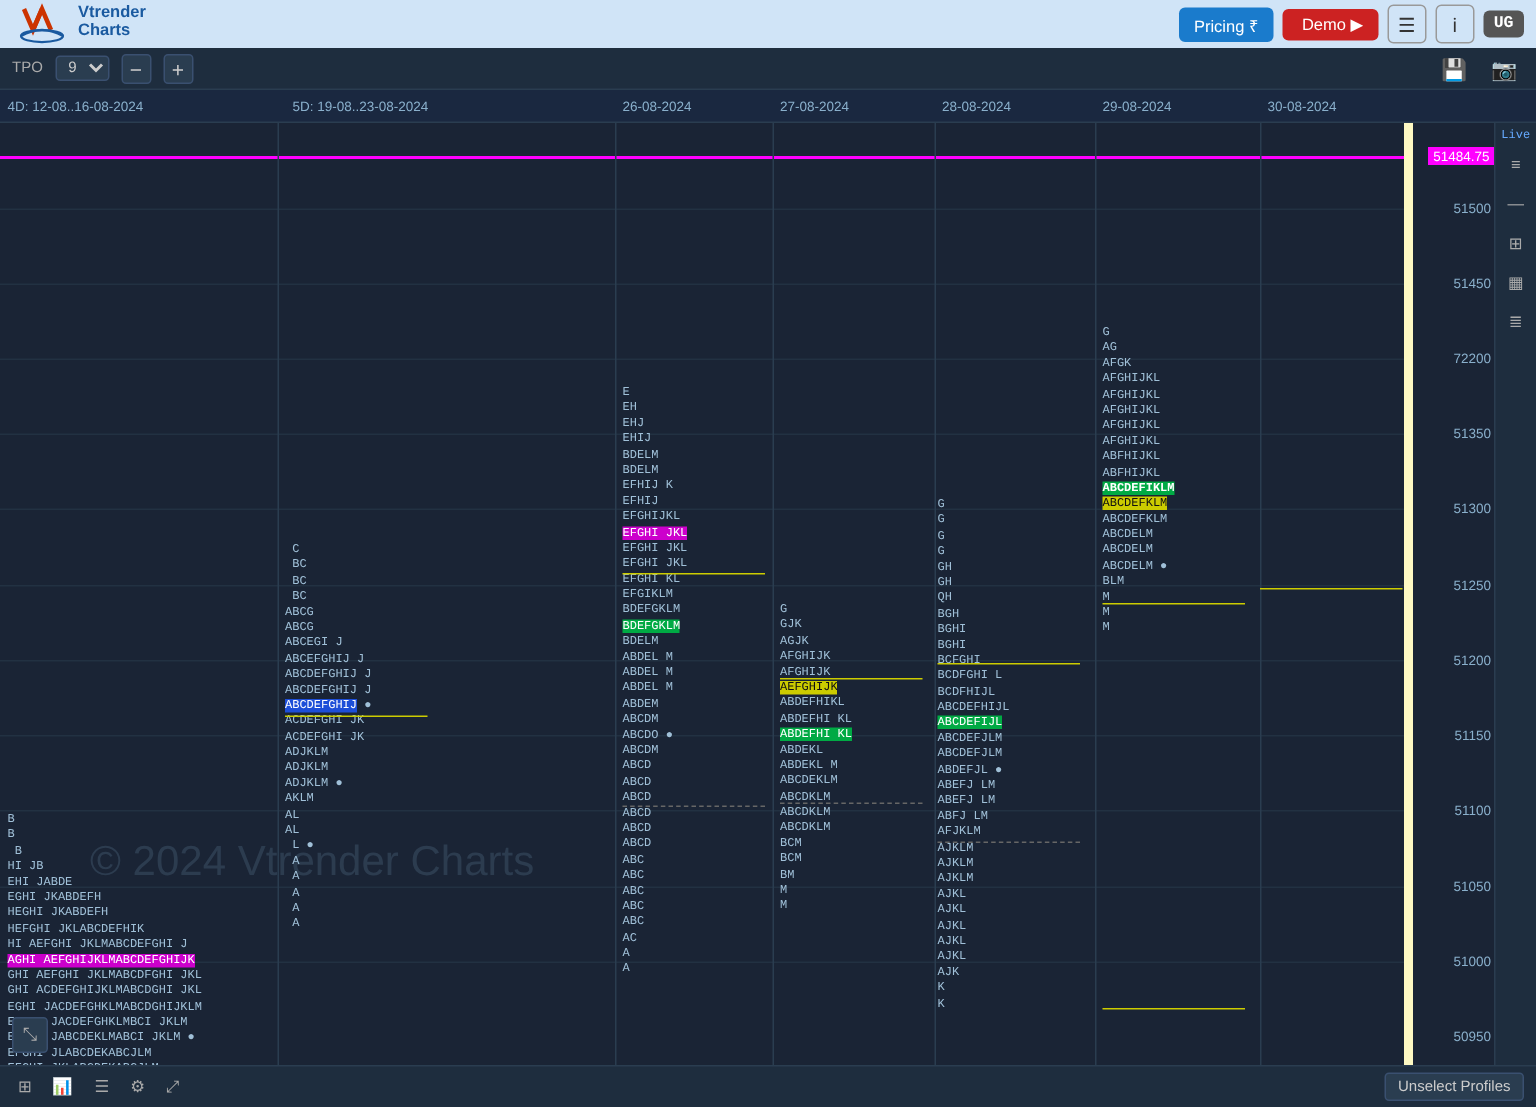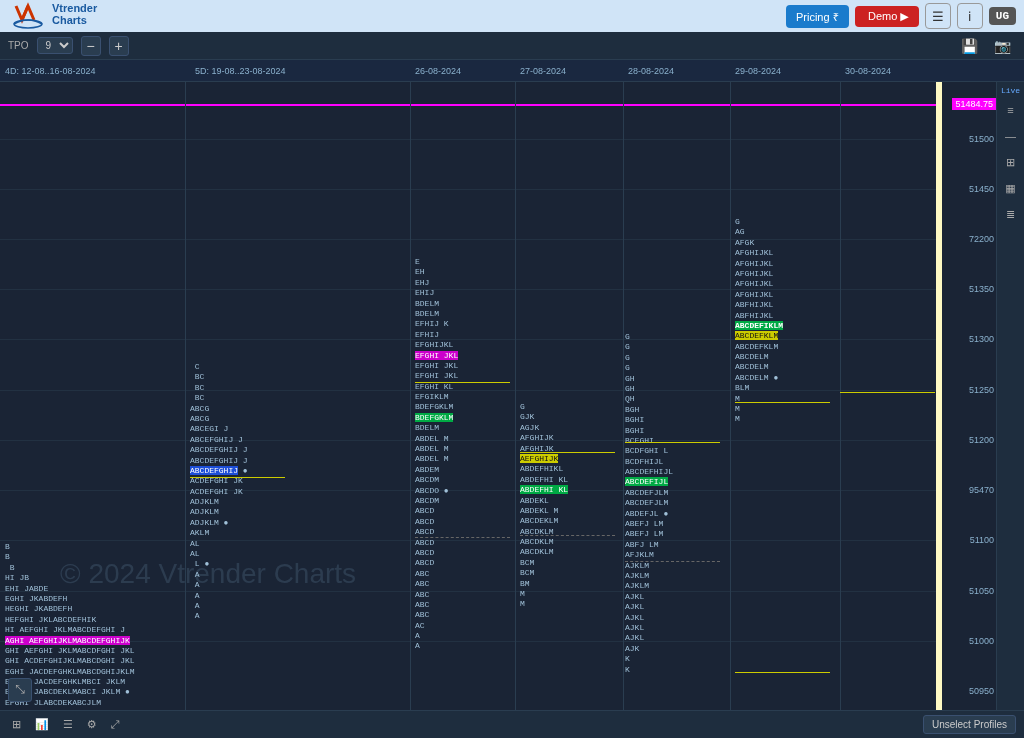--- a/index.html
+++ b/index.html
@@ -548,21 +548,21 @@
   <div id="price-scale">
 
     <div class="price-label-highlight" style="top: 22px;">51484.75</div>
     <div class="price-label" style="top:9%">51500</div>
     <div class="price-label" style="top:17%">51450</div>
     <div class="price-label" style="top:25%">72200</div>
     <div class="price-label" style="top:33%">51350</div>
     <div class="price-label" style="top:41%">51300</div>
     <div class="price-label" style="top:49%">51250</div>
     <div class="price-label" style="top:57%">51200</div>
-    <div class="price-label" style="top:65%">95470</div>
+    <div class="price-label" style="top:65%">51150</div>
     <div class="price-label" style="top:73%">51100</div>
     <div class="price-label" style="top:81%">51050</div>
     <div class="price-label" style="top:89%">51000</div>
     <div class="price-label" style="top:97%">50950</div>
   </div>
 
   <div id="right-toolbar">
     <div class="rt-live">Live</div>
     <button class="rt-btn">≡</button>
     <button class="rt-btn">—</button>

